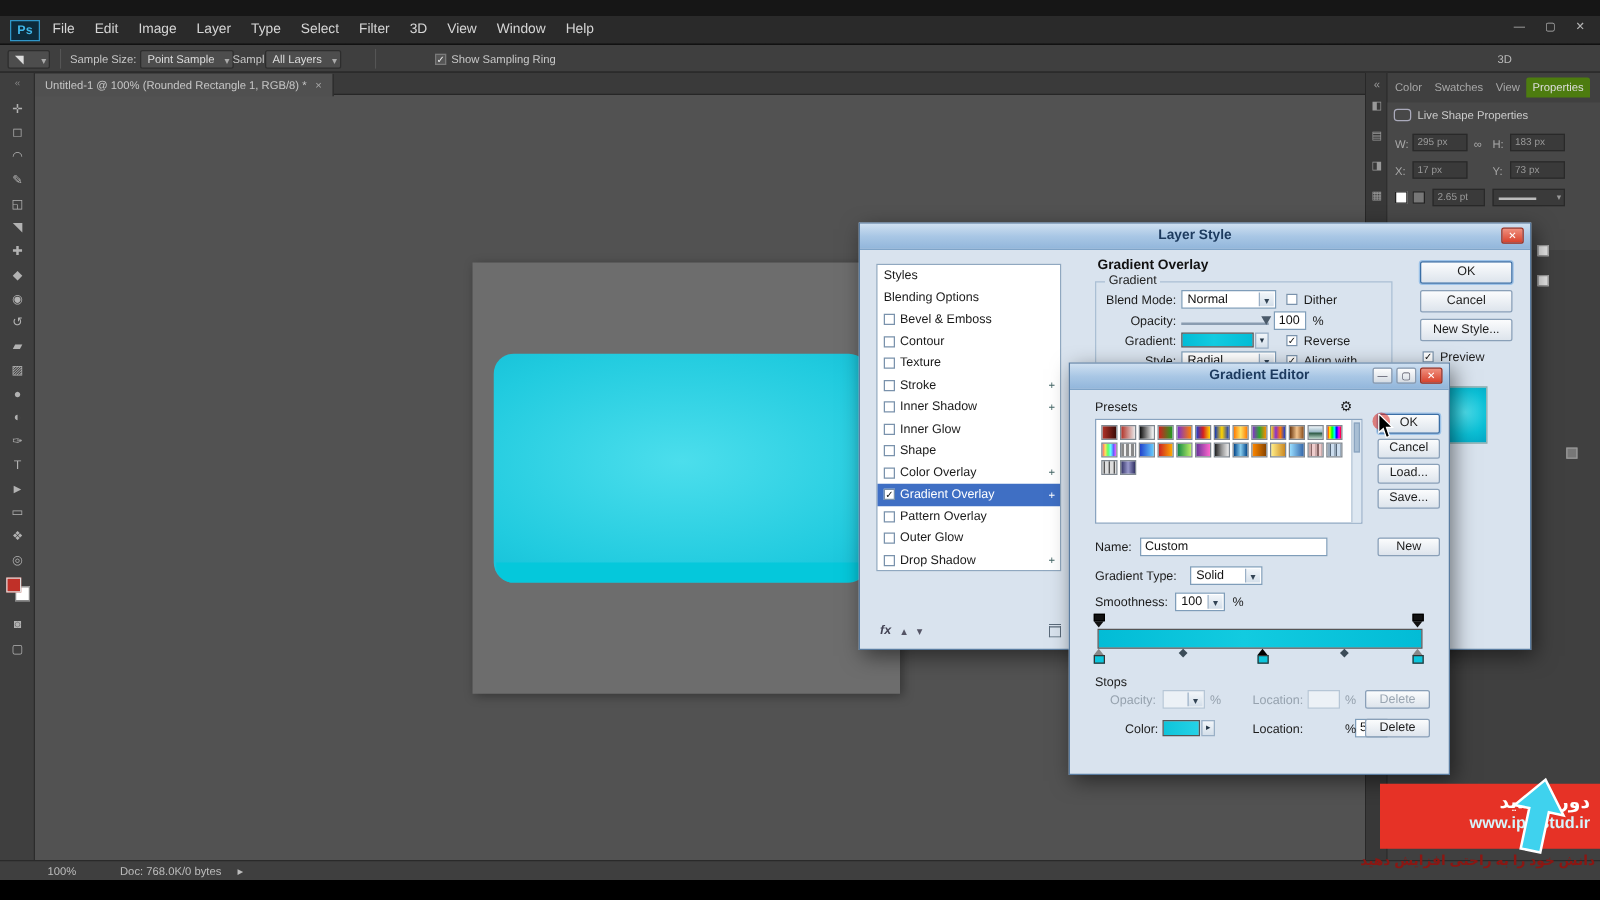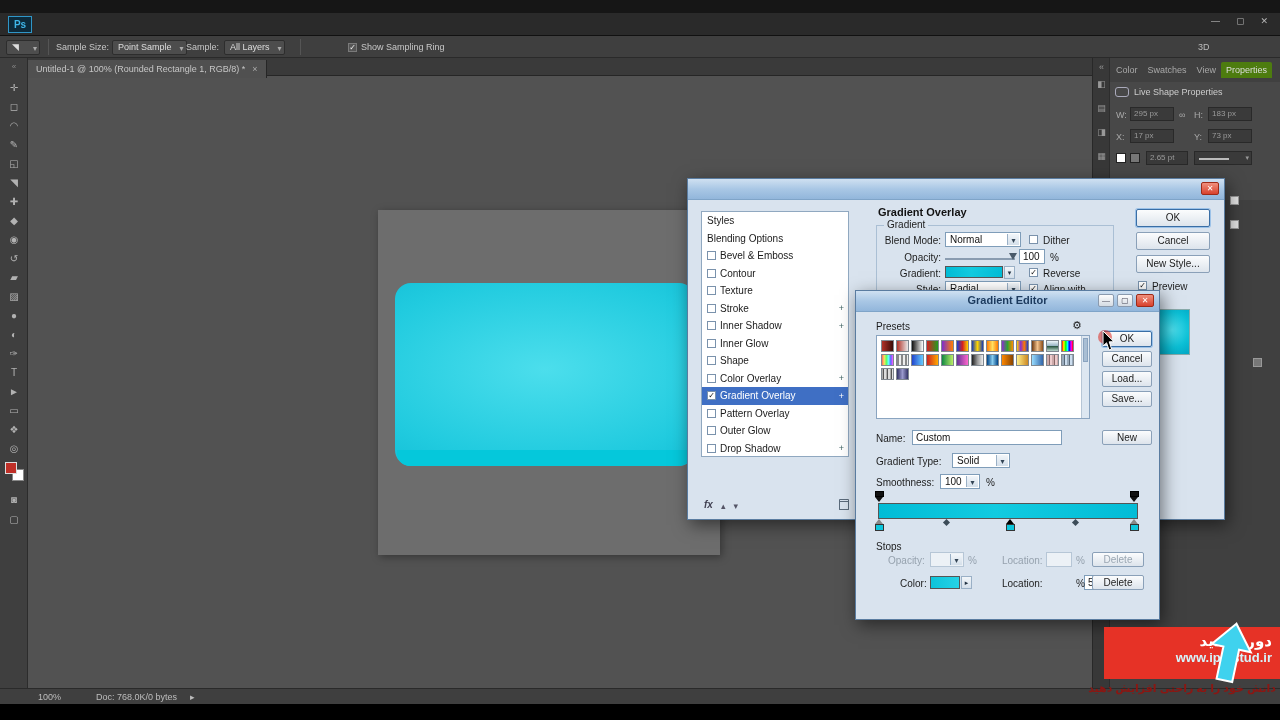--- a/index.html
+++ b/index.html
@@ -120,40 +120,43 @@
 #wmred{position:absolute;left:76px;top:2px;width:176px;height:52px;background:#e63226;color:#fff;text-align:right;padding:5px 8px 0 0;direction:rtl;}
 #wmred .l1{font-size:15px;font-weight:bold;}
 #wmred .l2{font-size:13px;font-weight:bold;color:#d6f4fb;direction:ltr;}
 #wmtag{position:absolute;right:4px;top:57px;width:240px;text-align:right;font-size:11px;font-weight:bold;color:#8c1612;direction:rtl;}
 </style>
 </head>
 <body>
 
 <div id="menubar">
   <div id="pslogo">Ps</div>
+  <div id="menus">
+    <span class="mi">File</span><span class="mi">Edit</span><span class="mi">Image</span><span class="mi">Layer</span><span class="mi">Type</span><span class="mi">Select</span><span class="mi">Filter</span><span class="mi">3D</span><span class="mi">View</span><span class="mi">Window</span><span class="mi">Help</span>
+  </div>
   <div id="winctl">
     <span>—</span>
     <span>▢</span>
     <span>✕</span>
   </div>
 </div>
 
 <div id="optbar">
   <div class="opt" style="left:6px;">
     <span class="dcombo" style="min-width:34px;">◥</span>
   </div>
   <div class="opt" style="left:48px;">
       <span class="vsep"></span>
     </div>
   <span class="opt" style="left:56px;">Sample Size:</span>
   <div class="opt" style="left:112px;">
       <span class="dcombo" style="min-width:64px;">Point Sample</span>
     </div>
   <span class="opt" style="left:186px;">Sample:</span>
-  <div class="opt" style="left:224px;">
+  <div class="opt" style="left:212px;">
       <span class="dcombo" style="min-width:56px;">All Layers</span>
     </div>
   <div class="opt" style="left:300px;">
       <span class="vsep"></span>
     </div>
   <div class="opt" style="left:348px;">
     <span class="dchk on"></span>
     <span>Show Sampling Ring</span>
   </div>
   <span class="opt" style="left:1198px;color:#bbb;">3D</span>
@@ -239,20 +242,21 @@
         <i></i>
       </span>
   </div>
   <span class="minisq" style="left:137px;top:138px;"></span>
   <span class="minisq" style="left:137px;top:162px;"></span>
   <span class="minisq" style="left:160px;top:300px;background:#777;"></span>
 </div>
 
 <div class="dialog" id="lsdlg">
   <div class="titlebar">
+    <span class="titletext">Layer Style</span>
     <span class="tbbtns">
         <span class="tbbtn close">✕</span>
       </span>
   </div>
   <div id="lslist">
     <div class="lsrow">
         <span>Styles</span>
       </div>
     <div class="lsrow">
         <span>Blending Options</span>

